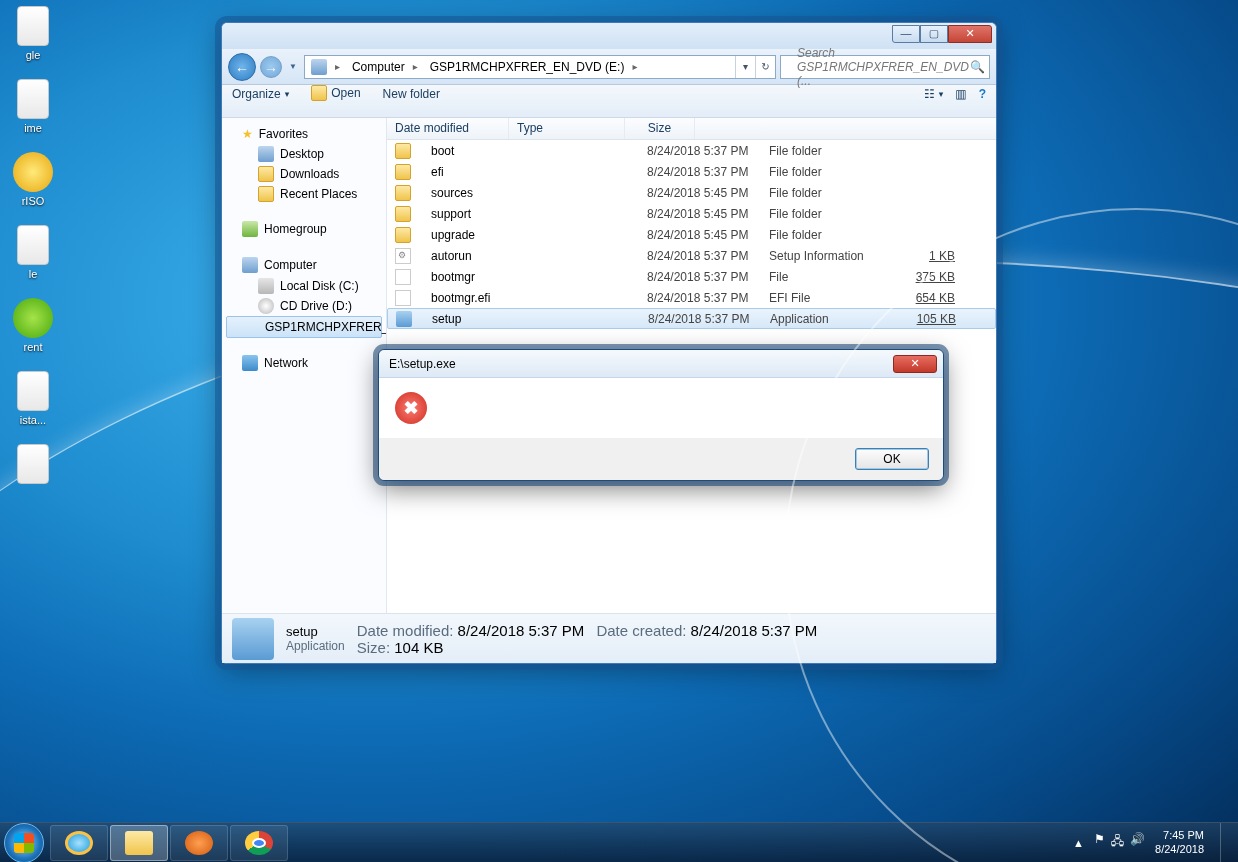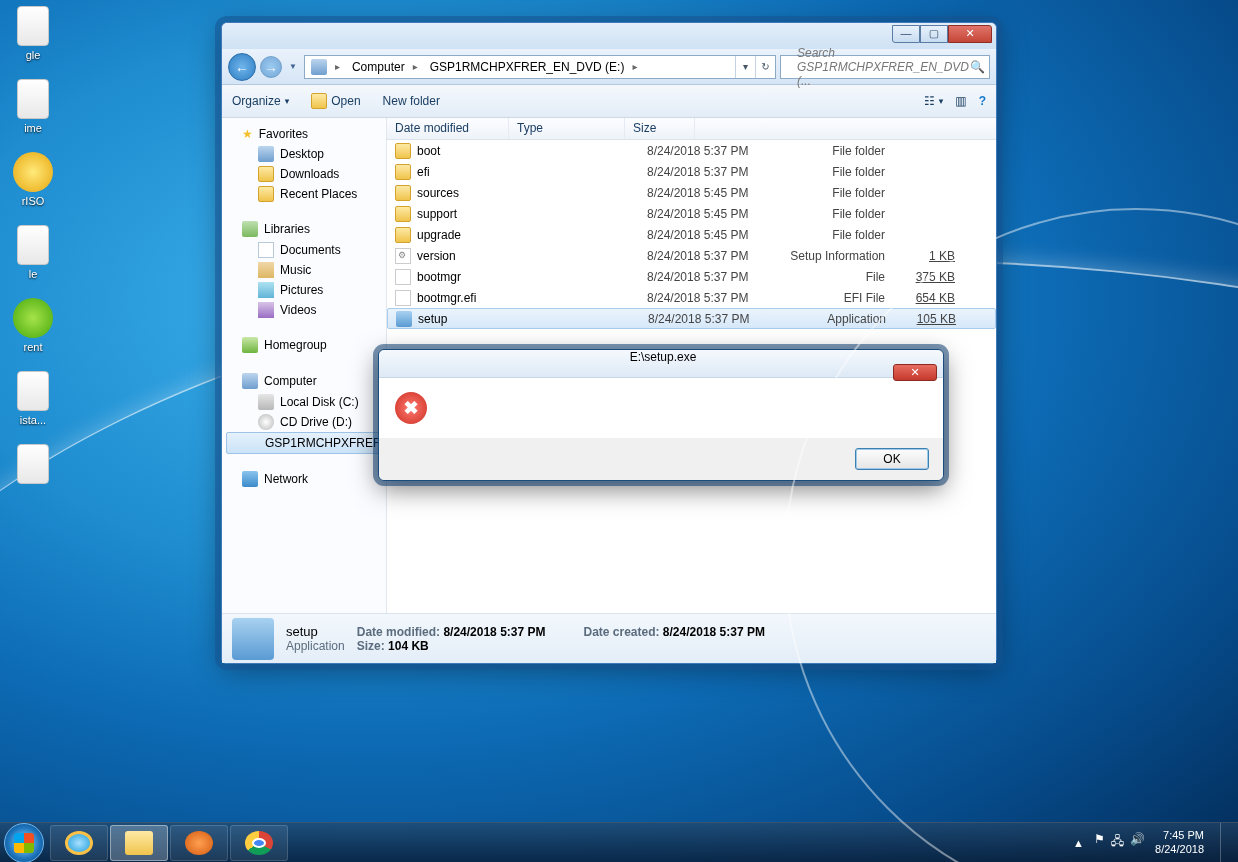--- a/index.html
+++ b/index.html
@@ -65,21 +65,21 @@
 .addressbar .seg::after{content:"▸"; font-size:10px; color:#666; margin-left:4px;}
 .addressbar .seg:last-child::after{content:"";}
 .addr-end{margin-left:auto; display:flex;}
 .addr-btn{ width:20px; height:22px; border-left:1px solid #c4d3e3; display:flex; align-items:center; justify-content:center; font-size:10px; color:#456;}
 .searchbar{ width:210px; height:24px; background:#fff; border:1px solid #8ca9c6; display:flex; align-items:center; padding:0 16px; color:#777; font-style:italic; position:relative;justify-content:flex-end;}
 .searchbar .mag{ position:absolute; right:4px; color:#2b6fb4; font-style:normal;}
 
 .toolbar{
   height:30px; background:linear-gradient(#f4f8fc,#e3edf8);
   border-bottom:1px solid #cfd9e5;
-  display:flex; align-items:center; padding:16px 10px; gap:22px; color:#1b3f63;
+  display:flex; align-items:flex-end; padding:16px 10px; gap:22px; color:#1b3f63;
 }
 .toolbar .item{display:flex; align-items:center; gap:4px; cursor:pointer;}
 .toolbar .right{margin-left:auto; display:flex; gap:12px; align-items:center;}
 .toolbar .dropdown::after{content:" ▾"; font-size:9px;}
 
 .body{ flex:1; display:flex; overflow:hidden;}
 .sidebar{ width:165px; background:#fafcff; border-right:1px solid #e0e7ef; overflow-y:auto; padding:6px 0;}
 .side-group{ margin-bottom:14px;}
 .side-head{ padding:3px 6px 3px 20px; display:flex; align-items:center; gap:6px; font-size:12px;}
 .side-sub{ padding:2px 6px 2px 36px; display:flex; align-items:center; gap:6px; font-size:12px; cursor:pointer;}
@@ -94,52 +94,51 @@
 .net-ico{background:linear-gradient(#8ac4ee,#3b8aca); border-radius:2px;}
 .hg-ico{background:linear-gradient(#c9e8a8,#6fb43e); border-radius:2px;}
 .doc-ico{background:#fff; border:1px solid #b8c9da;}
 .pic-ico{background:linear-gradient(#ade2f0,#62b4d8);}
 .vid-ico{background:linear-gradient(#d8c3e8,#9a6ec4);}
 .mus-ico{background:linear-gradient(#f0d7a8,#deb764);}
 
 .filelist{ flex:1; display:flex; flex-direction:column;}
 .columns{ height:22px; background:linear-gradient(#fcfdff,#eef3f9); border-bottom:1px solid #dbe3ec; display:flex; font-size:12px; color:#1b3f63;}
 .columns div{ padding:3px 8px; border-right:1px solid #e4ebf3;}
-.col-name{width:260px;} .col-date{width:122px;} .col-type{width:116px;} .col-size{width:70px; text-align:left;}
+.col-name{width:260px;} .col-date{width:122px;} .col-type{width:116px;} .col-size{width:70px; text-align:center;}
 .rows{flex:1;}
 .row{ display:flex; align-items:center; height:21px; font-size:12px; padding-left:8px;}
 .row.selected{ background:linear-gradient(#eaf3fc,#d6e8f9); border:1px solid #a8cceb; border-radius:2px;}
-.row .c-name{width:252px; display:flex; align-items:center; gap:6px;}
+.row .c-name{width:252px; display:flex; align-items:center; gap:20px;}
 .row .c-date{width:122px; color:#444;}
-.row .c-type{width:116px; color:#444;text-align:right;}
+.row .c-type{width:116px; color:#444;}
 .row .c-size{width:70px; text-align:right; color:#444;text-decoration:underline;}
 .file-ico-sm{width:16px; height:16px; display:inline-block;}
 .fi-folder{background:linear-gradient(#fde9a5,#f0c44c); border:1px solid #d4a32e; border-radius:2px;}
 .fi-inf{background:#fff; border:1px solid #ccc; position:relative;}
 .fi-inf::after{content:"⚙"; font-size:9px; position:absolute; left:2px; top:1px; color:#888;}
 .fi-file{background:#fff; border:1px solid #ccc;}
 .fi-app{background:linear-gradient(#a8d1f0,#5a9bd4); border-radius:2px;}
 
 .detailspane{ height:50px; border-top:1px solid #dbe3ec; background:linear-gradient(#f2f7fc,#e4eef8); display:flex; align-items:center; padding:4px 10px; gap:12px;}
 .detailspane .big-ico{ width:42px; height:42px; background:linear-gradient(#a8d1f0,#5a9bd4); border-radius:4px;}
-.dp-cols{display:flex; gap:38px; font-size:12px;font-weight:bold;}
+.dp-cols{display:flex; gap:12px; font-size:15px;}
 .dp-label{color:#5a6c7e;}
 
 
 .dialog{
   position:absolute; left:378px; top:349px; width:566px;
   border:1px solid #1b4c7e; border-radius:6px;
   box-shadow:0 0 0 5px rgba(15,60,110,.55), 0 8px 26px rgba(0,0,0,.5);
   background:#f0f0f0;
 }
 .dialog-title{
   height:28px; background:linear-gradient(#f5f9fd,#dde9f6); border-radius:6px 6px 0 0;
   display:flex; align-items:center; padding:0 6px 0 10px; font-size:12px;
   border-bottom:1px solid #c6d6e6;
-  flex-direction:column;
 }
 .dialog-close{ margin-left:auto; width:44px; height:18px; background:linear-gradient(#e76d61,#c4392b); border:1px solid #8c2a22; border-radius:3px; color:#fff; text-align:center; font-size:11px; line-height:15px;}
 .dialog-body{ background:#fff; padding:14px 16px; display:flex; gap:12px; font-size:12px; line-height:1.35;}
 .err-ico{ width:32px; height:32px; background:radial-gradient(#ff7a70,#cc2e22); border-radius:50%; display:flex; align-items:center; justify-content:center; color:#fff; font-weight:bold; font-size:18px; flex-shrink:0;}
 .dialog-footer{ padding:10px 14px; display:flex; justify-content:flex-end; background:#f0f0f0; border-radius:0 0 6px 6px;}
 .ok-btn{ width:74px; height:22px; background:linear-gradient(#fdfdfd,#e5e5e5); border:1px solid #3c7fb1; border-radius:3px; font-size:12px; box-shadow:0 0 0 1px #9ec9e8 inset;}
 
 
 .taskbar{
   position:absolute; left:0; bottom:0; width:100%; height:40px;
@@ -234,42 +233,20 @@
             <span class="ico folder-ico"></span>
             <span>Downloads</span>
           </div>
         <div class="side-sub">
             <span class="ico folder-ico"></span>
             <span>Recent Places</span>
           </div>
       </div>
       <div class="side-group">
         <div class="side-head">
-            <span class="ico lib-ico"></span>
-            <span>Libraries</span>
-          </div>
-        <div class="side-sub">
-            <span class="ico doc-ico"></span>
-            <span>Documents</span>
-          </div>
-        <div class="side-sub">
-            <span class="ico mus-ico"></span>
-            <span>Music</span>
-          </div>
-        <div class="side-sub">
-            <span class="ico pic-ico"></span>
-            <span>Pictures</span>
-          </div>
-        <div class="side-sub">
-            <span class="ico vid-ico"></span>
-            <span>Videos</span>
-          </div>
-      </div>
-      <div class="side-group">
-        <div class="side-head">
             <span class="ico hg-ico"></span>
             <span>Homegroup</span>
           </div>
       </div>
       <div class="side-group">
         <div class="side-head">
             <span class="ico comp-ico"></span>
             <span>Computer</span>
           </div>
         <div class="side-sub">
@@ -341,21 +318,21 @@
               <span class="file-ico-sm fi-folder"></span>
               <span>upgrade</span>
             </div>
             <div class="c-date">8/24/2018 5:45 PM</div>
             <div class="c-type">File folder</div>
             <div class="c-size"></div>
           </div>
           <div class="row">
             <div class="c-name">
               <span class="file-ico-sm fi-inf"></span>
-              <span>version</span>
+              <span>autorun</span>
             </div>
             <div class="c-date">8/24/2018 5:37 PM</div>
             <div class="c-type">Setup Information</div>
             <div class="c-size">1 KB</div>
           </div>
           <div class="row">
             <div class="c-name">
               <span class="file-ico-sm fi-file"></span>
               <span>bootmgr</span>
             </div>

